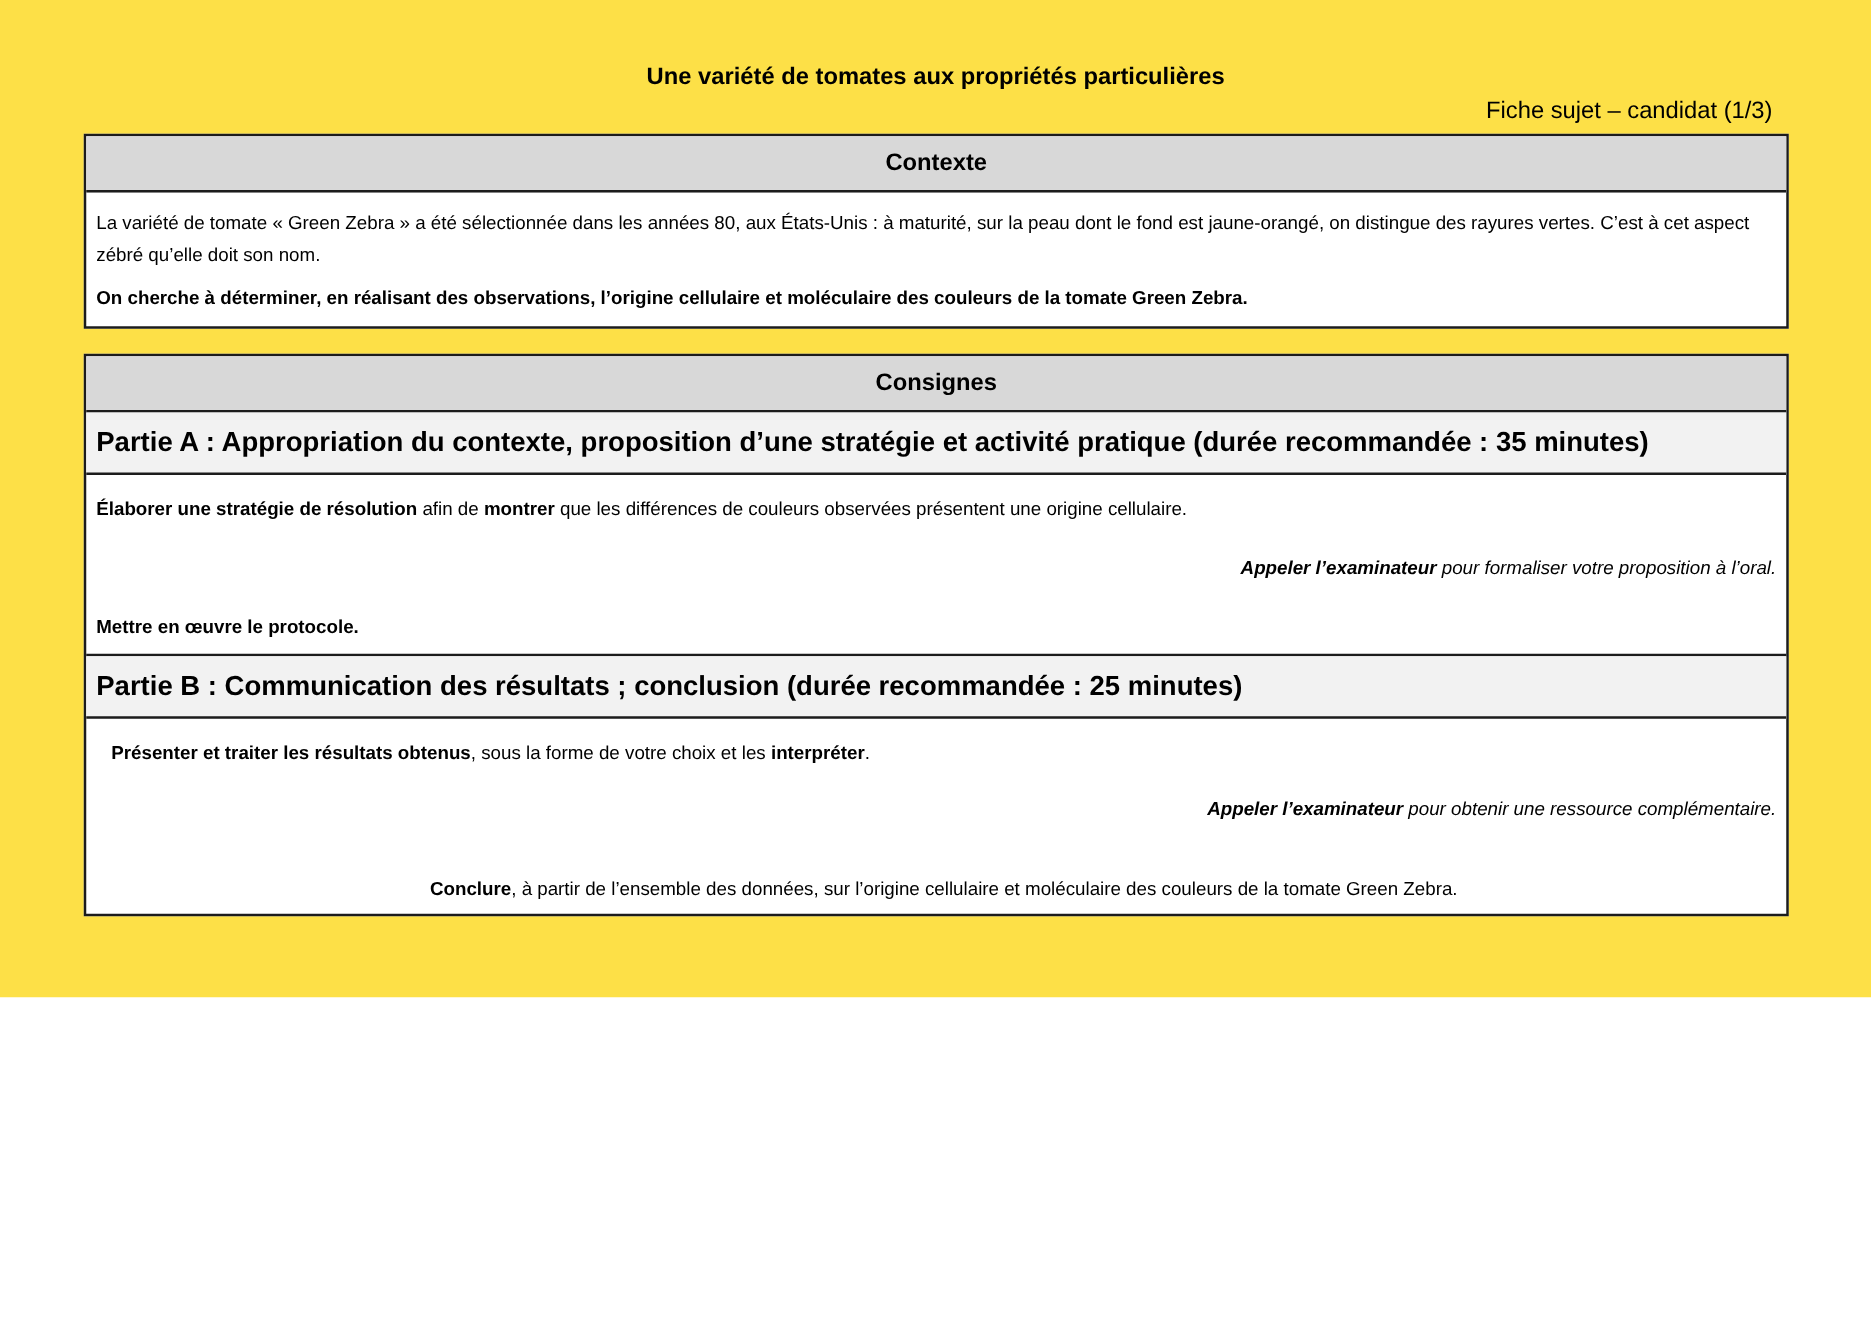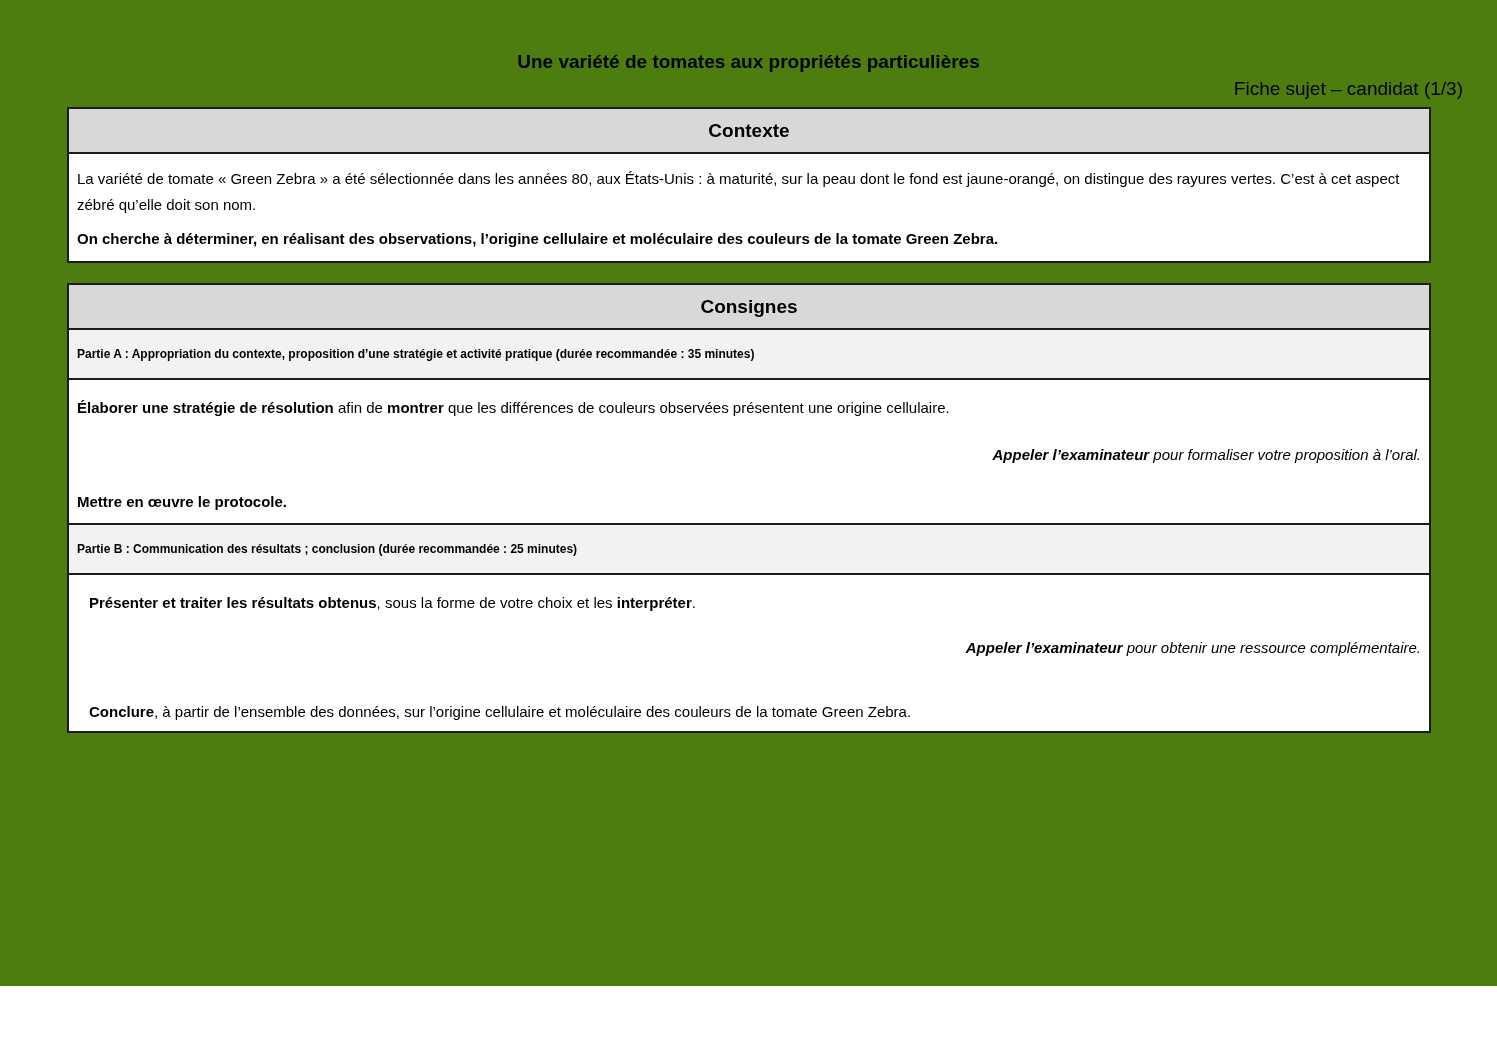--- a/index.html
+++ b/index.html
@@ -5,34 +5,34 @@
   html, body {
     margin: 0;
     padding: 0;
     background: #ffffff;
     font-family: "Liberation Sans", "DejaVu Sans", sans-serif;
     color: #000000;
   }
   .sheet {
     position: relative;
     width: 1497px;
-    height: 986px;
-    background: #4d7c0f;
+    height: 798px;
+    background: #fde047;
     overflow: hidden;
   }
   .doc-title {
     padding-top: 51px;
     text-align: center;
     font-size: 19px;
     font-weight: bold;
     line-height: 22px;
   }
   .doc-subtitle {
     margin-top: 5px;
-    padding-right: 34px;
+    padding-right: 79px;
     text-align: right;
     font-size: 19px;
     line-height: 22px;
   }
   .box {
     box-sizing: border-box;
     width: 1364px;
     margin-left: 67px;
     border: 2px solid var(--border, #1c1c1c);
     background: #ffffff;
@@ -47,36 +47,36 @@
     text-align: center;
     font-size: 19px;
     font-weight: bold;
     line-height: 43px;
   }
   .part-row {
     box-sizing: border-box;
     background: var(--subheader-bg, #f2f2f2);
     border-bottom: 2px solid var(--border, #1c1c1c);
     padding: 11px 8px;
-    font-size: 12px;
+    font-size: 22px;
     font-weight: bold;
     line-height: 26px;
   }
   .body-cell {
     padding: 12px 8px 9px 8px;
     font-size: 15px;
     line-height: 26px;
   }
   .body-cell-a { padding: 15px 8px 8px 8px; border-bottom: 2px solid var(--border, #1c1c1c); }
   .body-cell-b { padding: 15px 8px 6px 20px; }
   .para { margin: 0; }
   .para + .para-objective { margin-top: 8px; }
   .gap-sm { margin-top: 21px; }
   .gap-b1 { margin-top: 19px; }
-  .gap-b2 { margin-top: 38px; }
+  .gap-b2 { margin-top: 38px; text-align: center; }
   .bold { font-weight: bold; }
   .center-call {
     text-align: right;
     font-style: italic;
   }
   .center-call .bold { font-weight: bold; }
   .doc-footer {
     position: absolute;
     top: 1046px;
     right: 137px;

